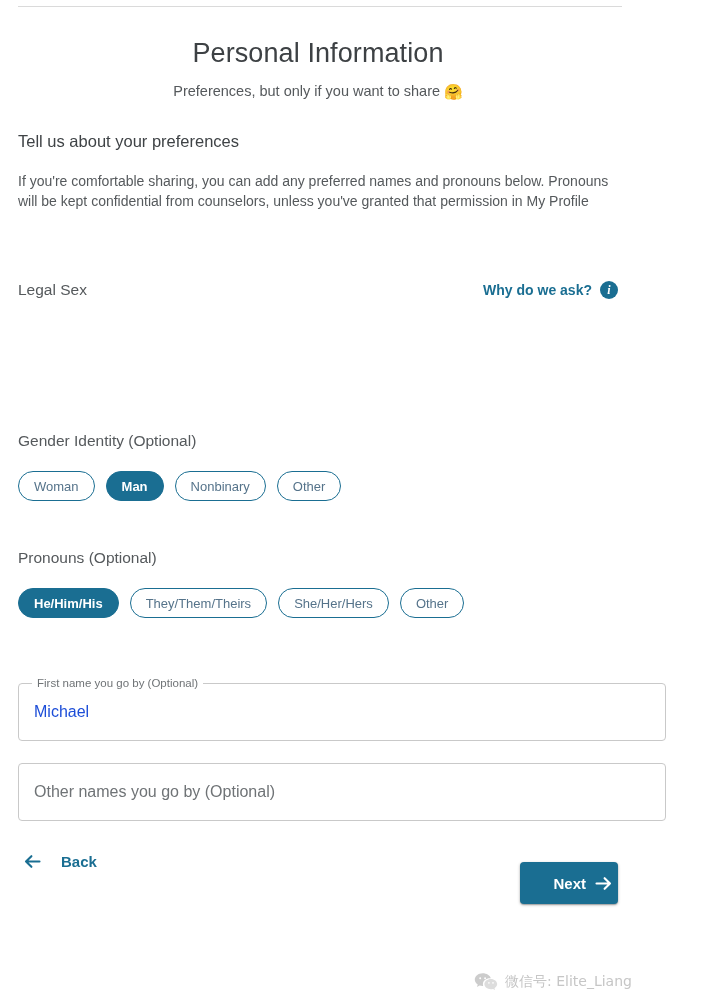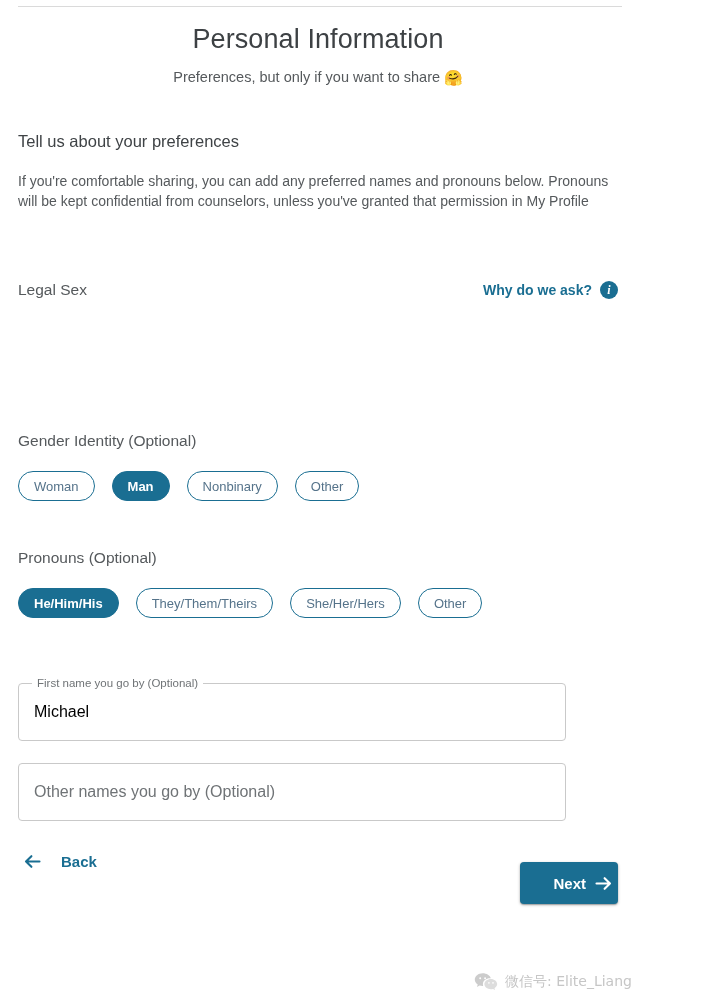--- a/index.html
+++ b/index.html
@@ -36,21 +36,21 @@
 
   .content {
     position: absolute;
     left: 0;
     top: 0;
     width: 702px;
   }
 
   .page-title {
     margin: 0;
-    padding-top: 24px;
+    padding-top: 38px;
     width: 636px;
     text-align: center;
     font-size: 27px;
     font-weight: 400;
     color: #3d4144;
     letter-spacing: 0.1px;
   }
 
   .page-subtitle {
     margin: 0;
@@ -171,21 +171,21 @@
   .chip-section-label {
     position: absolute;
     left: 18px;
     font-size: 15.5px;
     color: #55595c;
   }
   .chip-row {
     position: absolute;
     left: 18px;
     display: flex;
-    gap: 17px;
+    gap: 11px;
   }
   .chip {
     height: 30px;
     padding: 0 15px;
     border-radius: 16px;
     border: 1px solid #1a6e92;
     background: #ffffff;
     color: #55738a;
     font-size: 13px;
     font-family: "Liberation Sans", sans-serif;
@@ -204,21 +204,21 @@
 
   #gender-label { top: 432px; }
   #gender-row   { top: 471px; }
   #pronoun-label { top: 549px; }
   #pronoun-row   { top: 588px; }
 
   
   .text-field {
     position: absolute;
     left: 18px;
-    width: 548px;
+    width: 648px;
     height: 58px;
     border: 1px solid #c9c9c9;
     border-radius: 4px;
     background: #ffffff;
   }
   #first-name-field { top: 683px; }
   #other-names-field { top: 763px; }
 
   .field-legend {
     position: absolute;
@@ -230,21 +230,21 @@
     color: #6f7376;
     line-height: 13px;
   }
   .field-value {
     position: absolute;
     left: 15px;
     top: 0;
     height: 56px;
     line-height: 56px;
     font-size: 16px;
-    color: #000000;
+    color: #1d4ed8;
   }
   .field-placeholder {
     position: absolute;
     left: 15px;
     top: 0;
     height: 56px;
     line-height: 56px;
     font-size: 16px;
     color: #6f7376;
   }

